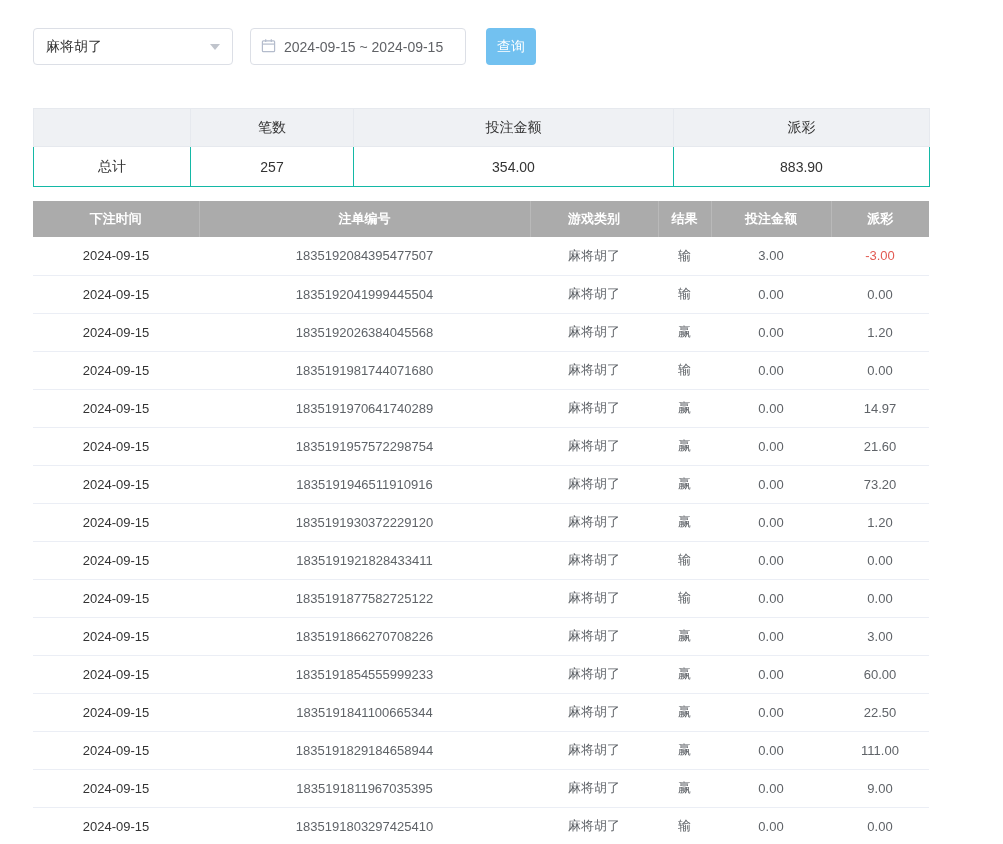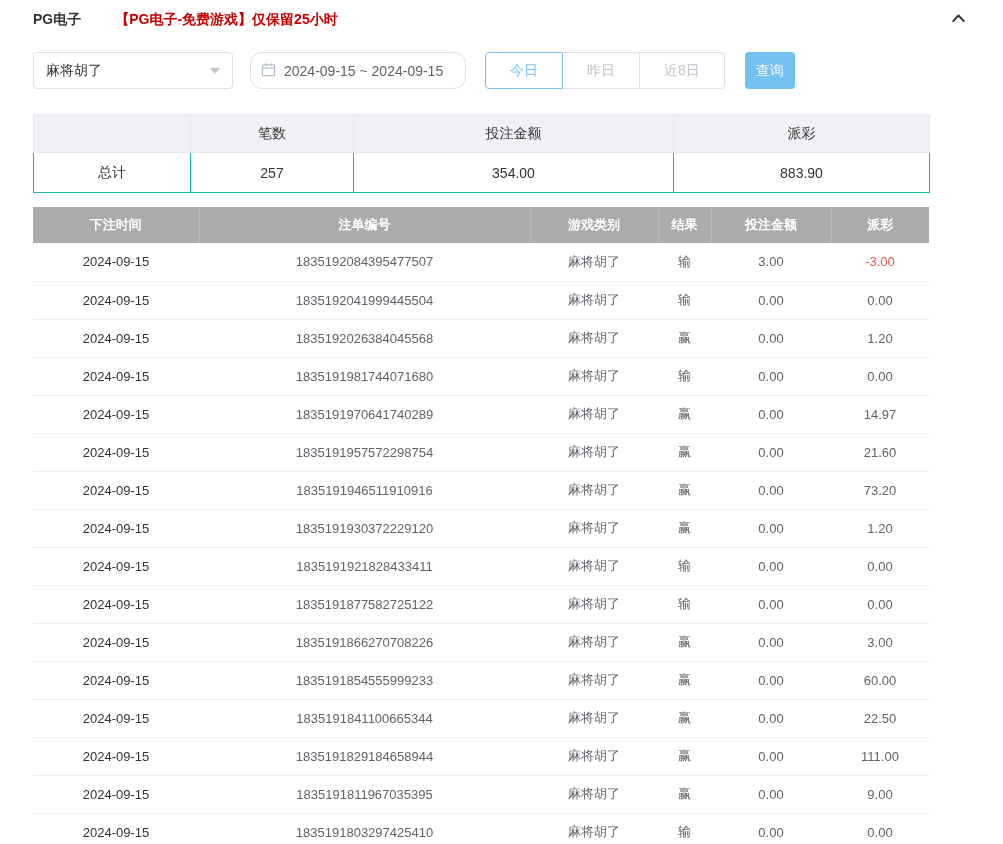--- a/index.html
+++ b/index.html
@@ -27,42 +27,42 @@
     width: 200px; height: 37px; border: 1px solid #dcdfe6; border-radius: 4px;
     display: flex; align-items: center; justify-content: space-between;
     padding: 0 12px; font-size: 14px; color: #333; cursor: pointer; background: #fff;
   }
   .caret-down {
     width: 0; height: 0; border-left: 5px solid transparent;
     border-right: 5px solid transparent; border-top: 6px solid #c0c4cc;
   }
   .date-picker {
     margin-left: 17px; width: 216px; height: 37px; border: 1px solid #dcdfe6;
-    border-radius: 12px; display: flex; align-items: center; gap: 8px;
+    border-radius: 4px; display: flex; align-items: center; gap: 8px;
     padding: 0 10px; font-size: 14px; color: #606266; cursor: pointer; background: #fff;
   }
   .btn-group { display: flex; margin-left: 19px; }
   .qbtn {
     height: 37px; padding: 0 24px; background: #fff; border: 1px solid #dcdfe6;
     font-size: 14px; color: #c0c4cc; cursor: pointer;
     font-family: "Liberation Sans", "DejaVu Sans", sans-serif;
   }
   .qbtn + .qbtn { margin-left: -1px; }
   .qbtn:first-child { border-radius: 4px 0 0 4px; }
   .qbtn:last-child { border-radius: 0 4px 4px 0; }
   .qbtn.active { color: #79c2f0; border-color: #79c2f0; position: relative; z-index: 2; }
   .query-btn {
     margin-left: 20px; width: 50px; height: 37px; background: #72c1f0;
     border: none; border-radius: 4px; color: #ffffff; font-size: 14px;
     cursor: pointer; font-family: "Liberation Sans", "DejaVu Sans", sans-serif;
   }
 
   
   table { border-collapse: collapse; table-layout: fixed; width: 896px; }
-  .summary { margin-top: 25px; }
+  .summary { margin-top: 43px; }
   .summary th {
     background: #eff1f4; height: 38px; font-size: 14px; font-weight: normal;
     color: #333; text-align: center; border: 1px solid #e6e9ee;
   }
   .summary td {
     height: 40px; font-size: 14px; color: #333; text-align: center;
     border: 1px solid #14b8a6; background: #fff;
   }
 
   
@@ -78,55 +78,39 @@
     white-space: nowrap; overflow: hidden;
   }
   .records tbody td.c-date { color: #333; }
   .records tbody td.neg { color: #e25a52; }
 </style>
 </head>
 <body>
 
 <div class="page">
 
-  <div class="panel-header">
-    <span class="panel-title">PG电子</span>
-    <span class="panel-notice">【PG电子-免费游戏】仅保留25小时</span>
-    <button class="collapse-btn">
-      <span>
-        <svg width="17" height="17" viewBox="0 0 16 16">
-            <polyline points="3,10.5 8,5.2 13,10.5" fill="none" stroke="#333" stroke-width="1.8" stroke-linecap="round" stroke-linejoin="round"></polyline>
-          </svg>
-      </span>
-    </button>
-  </div>
 
   <div class="filter-row">
     <div class="select-box">
       <span>麻将胡了</span>
       <span class="caret-down"></span>
     </div>
 
     <div class="date-picker">
       <span>
         <svg width="15" height="15" viewBox="0 0 16 16" fill="none" stroke="#b4bccc" stroke-width="1.3">
           <rect x="1.5" y="3" width="13" height="11.5" rx="1"></rect>
           <line x1="1.5" y1="6.5" x2="14.5" y2="6.5"></line>
           <line x1="5" y1="1.2" x2="5" y2="4.2"></line>
           <line x1="11" y1="1.2" x2="11" y2="4.2"></line>
         </svg>
       </span>
       <span>2024-09-15 ~ 2024-09-15</span>
     </div>
 
-    <div class="btn-group">
-      <button class="qbtn active">今日</button>
-      <button class="qbtn">昨日</button>
-      <button class="qbtn">近8日</button>
-    </div>
 
     <button class="query-btn">查询</button>
   </div>
 
   <table class="summary">
     <colgroup>
         <col style="width:157px">
         <col style="width:163px">
         <col style="width:320px">
         <col style="width:256px">

